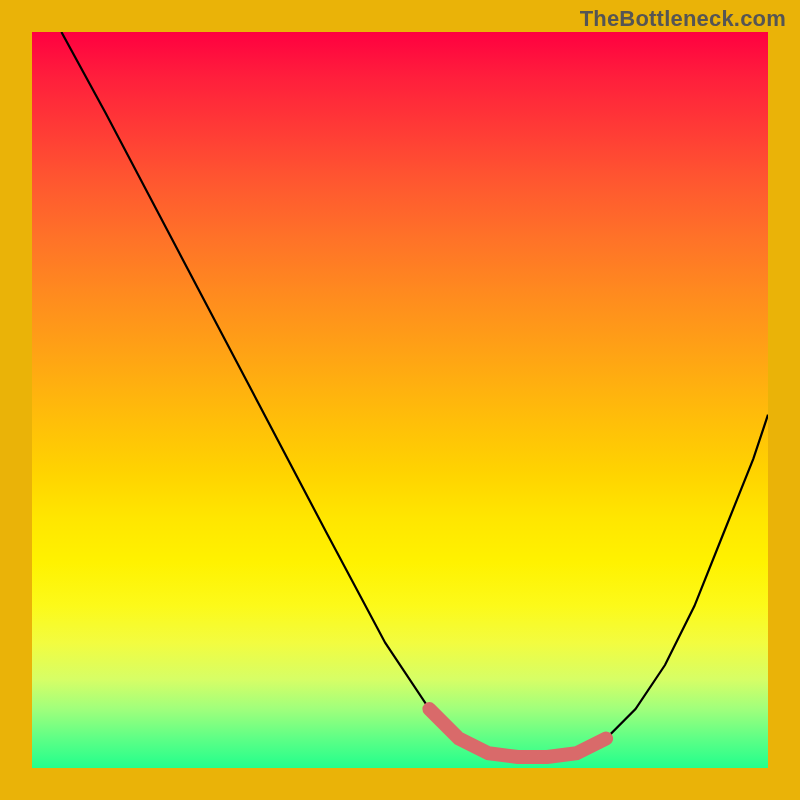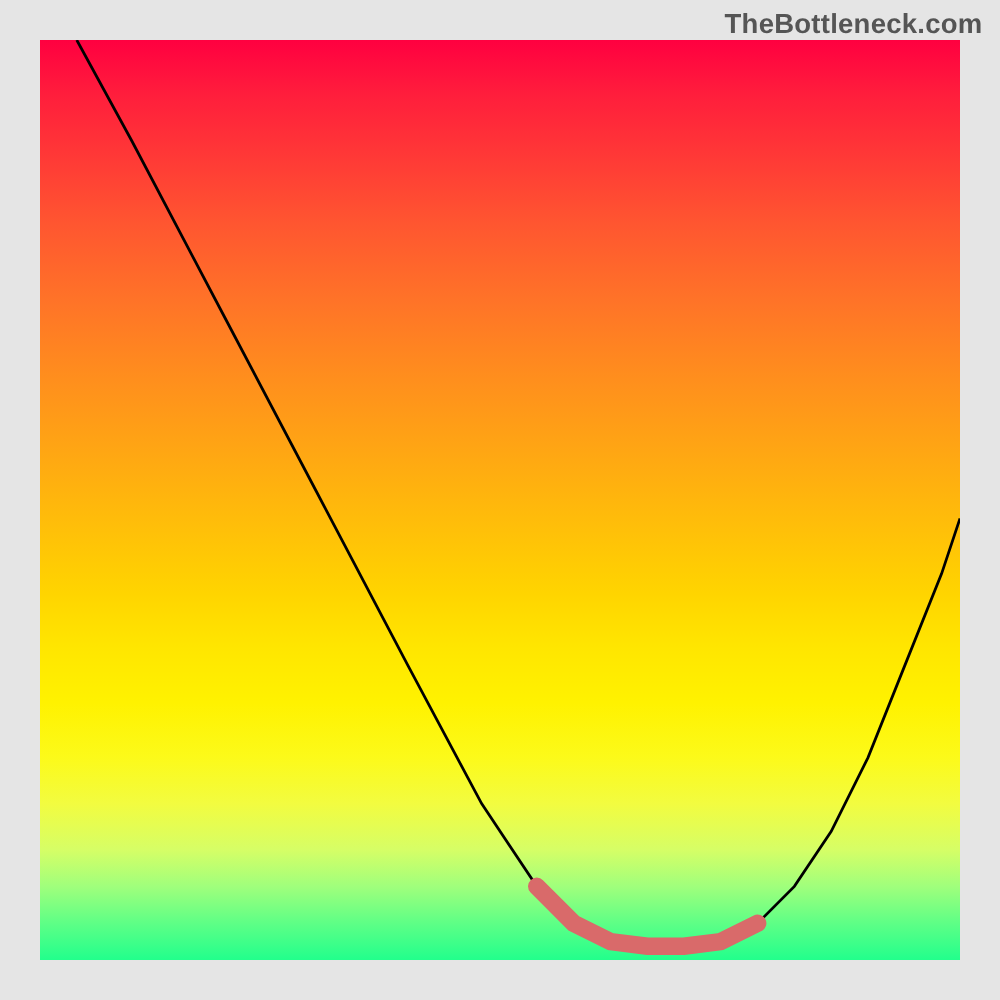--- a/index.html
+++ b/index.html
@@ -8,21 +8,21 @@
     width: 800px;
     height: 800px;
     overflow: hidden;
     background: #000;
     font-family: Arial, Helvetica, sans-serif;
   }
   .frame {
     position: relative;
     width: 800px;
     height: 800px;
-    background: #e5e5e5;
+    background: #eab308;
   }
   .plot-area {
     position: absolute;
     left: 32px;
     top: 32px;
     width: 736px;
     height: 736px;
     background: linear-gradient(to bottom,
       #ff0040 0%,
       #ff1e3c 6%,

